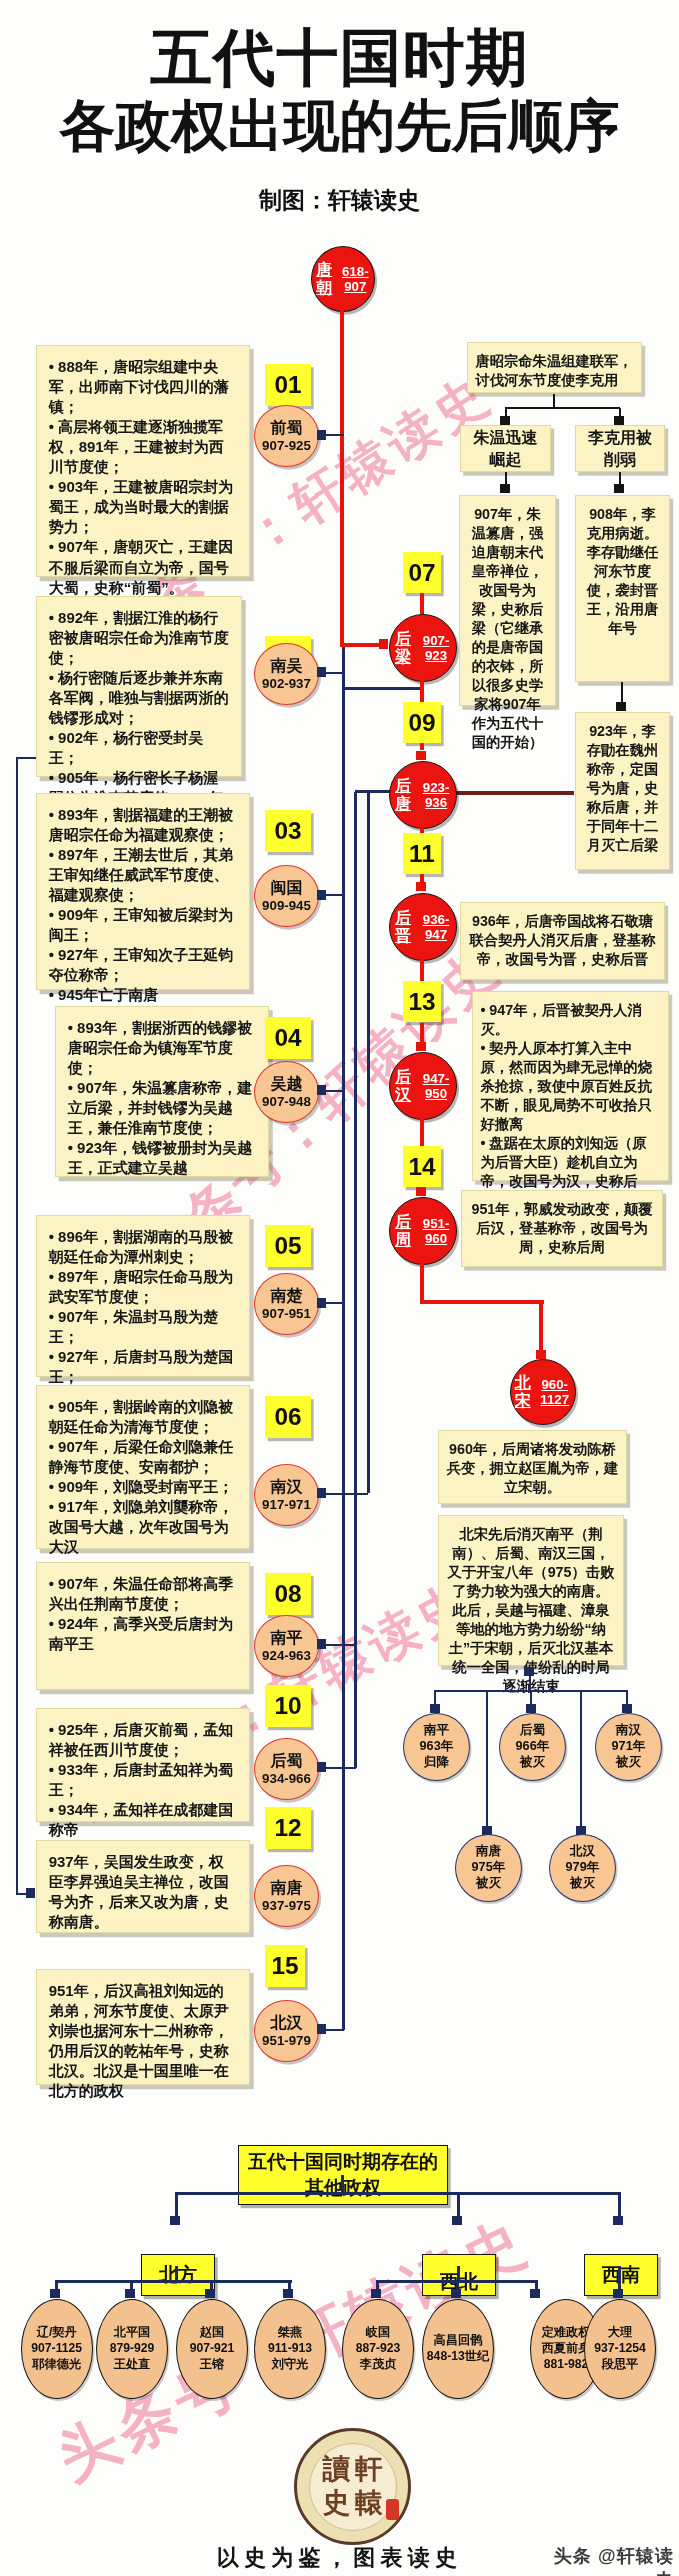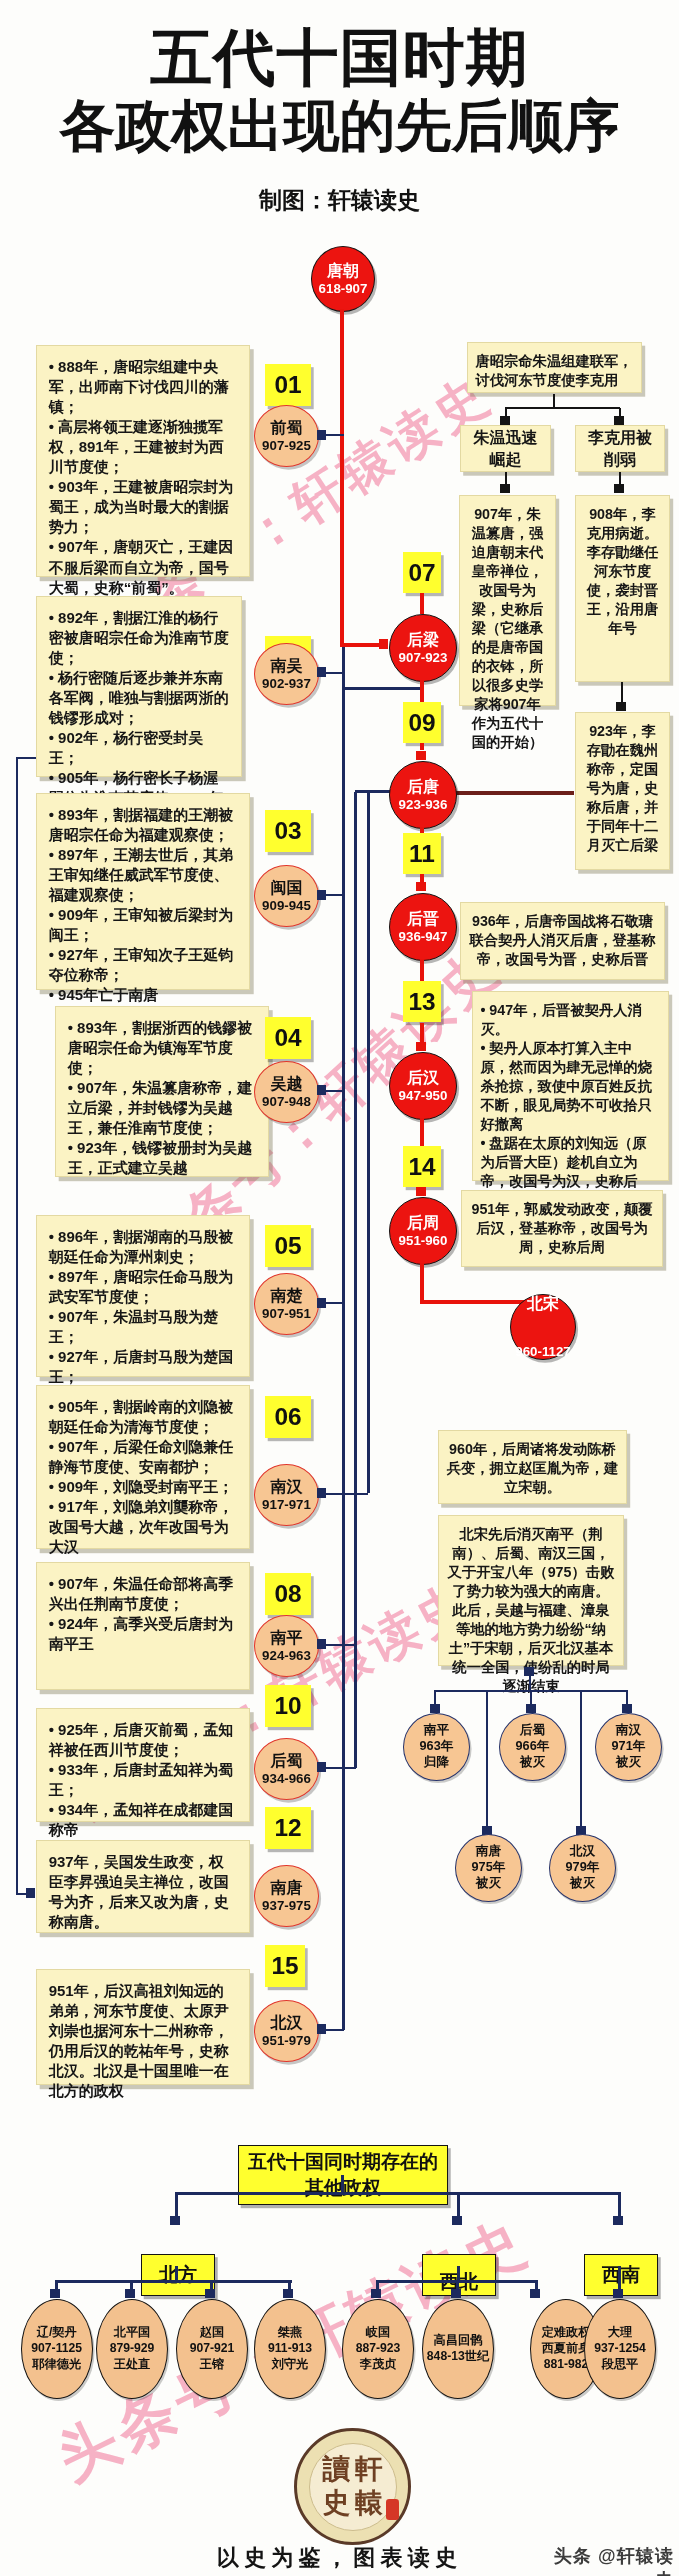--- a/index.html
+++ b/index.html
@@ -18,21 +18,21 @@
   .rbox{background:#fbf3c4;border:0.5px solid #e3d9a2;box-shadow:3.2px 3.7px 0 rgba(125,120,88,.40);
         padding:8.5px 7.4px;font-size:14.3px;font-weight:700;color:#161616;line-height:1.33;
         white-space:pre-line;box-sizing:border-box;text-align:center;}
   .rbox.left{text-align:left;}
   
   .nbox{background:#ffff2e;box-shadow:2.7px 3.2px 0 rgba(0,0,0,.28);font-size:24.4px;font-weight:900;color:#111;}
   
   .knode{background:#f7c693;border:1.6px solid #e0352b;border-radius:50%;box-shadow:2.1px 2.7px 0 rgba(0,0,0,.22);
          flex-direction:column;color:#111;font-weight:900;}
   .dnode{background:#ec1410;border:1.6px solid #141414;border-radius:50%;box-shadow:2.1px 2.7px 0 rgba(0,0,0,.28);
-         flex-direction:column;color:#fff;font-weight:900;}
+         flex-direction:row;color:#fff;font-weight:900;text-decoration:underline;}
   .mini{background:#f7c693;border:1.6px solid #26336b;border-radius:50%;box-shadow:1.6px 2.1px 0 rgba(0,0,0,.2);
         color:#111;font-weight:800;font-size:12.7px;line-height:1.25;white-space:pre-line;}
   .ell{background:#f3c18e;border:1.6px solid #141414;border-radius:50%;color:#111;font-weight:800;
        font-size:12.2px;line-height:1.3;white-space:pre-line;box-shadow:1.6px 2.1px 0 rgba(0,0,0,.2);}
   .nodename{font-size:16px;line-height:1.15;}
   .nodeyears{font-size:13.3px;line-height:1.15;}
   
   .gbox{background:#ffff2e;border:1.6px solid #141414;box-shadow:2.7px 3.2px 0 rgba(0,0,0,.3);
         font-size:19px;font-weight:900;color:#111;margin-top:28px;}
   
@@ -239,21 +239,21 @@
   <div class="ah ah-d c-red" style="left:416px;top:1187px;"></div>
   <div class="abs ctr dnode" style="left:389px;top:1197px;width:66px;height:66px;">
     <div class="nodename">后周</div>
     <div class="nodeyears">951-960</div>
   </div>
 
   <div class="ln red" style="left:420px;top:1263px;width:4.2px;height:39px;"></div>
   <div class="ln red" style="left:420px;top:1300px;width:124px;height:4.2px;"></div>
   <div class="ln red" style="left:539px;top:1300px;width:4.2px;height:50px;"></div>
   <div class="ah ah-d c-red" style="left:536px;top:1350px;"></div>
-  <div class="abs ctr dnode" style="left:510px;top:1294px;width:64px;height:64px;justify-content:space-between;">
+  <div class="abs ctr dnode" style="left:510px;top:1359px;width:64px;height:64px;justify-content:space-between;">
     <div class="nodename">北宋</div>
     <div class="nodeyears">960-1127</div>
   </div>
 
   <div class="abs rbox left" style="left:467px;top:342px;width:175px;height:51px;">唐昭宗命朱温组建联军，讨伐河东节度使李克用</div>
   <div class="ln blk" style="left:553px;top:394px;width:2.1px;height:15px;"></div>
   <div class="ln blk" style="left:505px;top:407px;width:115px;height:2.1px;"></div>
   <div class="ln blk" style="left:505px;top:408px;width:2.1px;height:8.5px;"></div>
   <div class="ah ah-d c-blk" style="left:500px;top:416px;"></div>
   <div class="ln blk" style="left:619px;top:408px;width:2.1px;height:8.5px;"></div>

